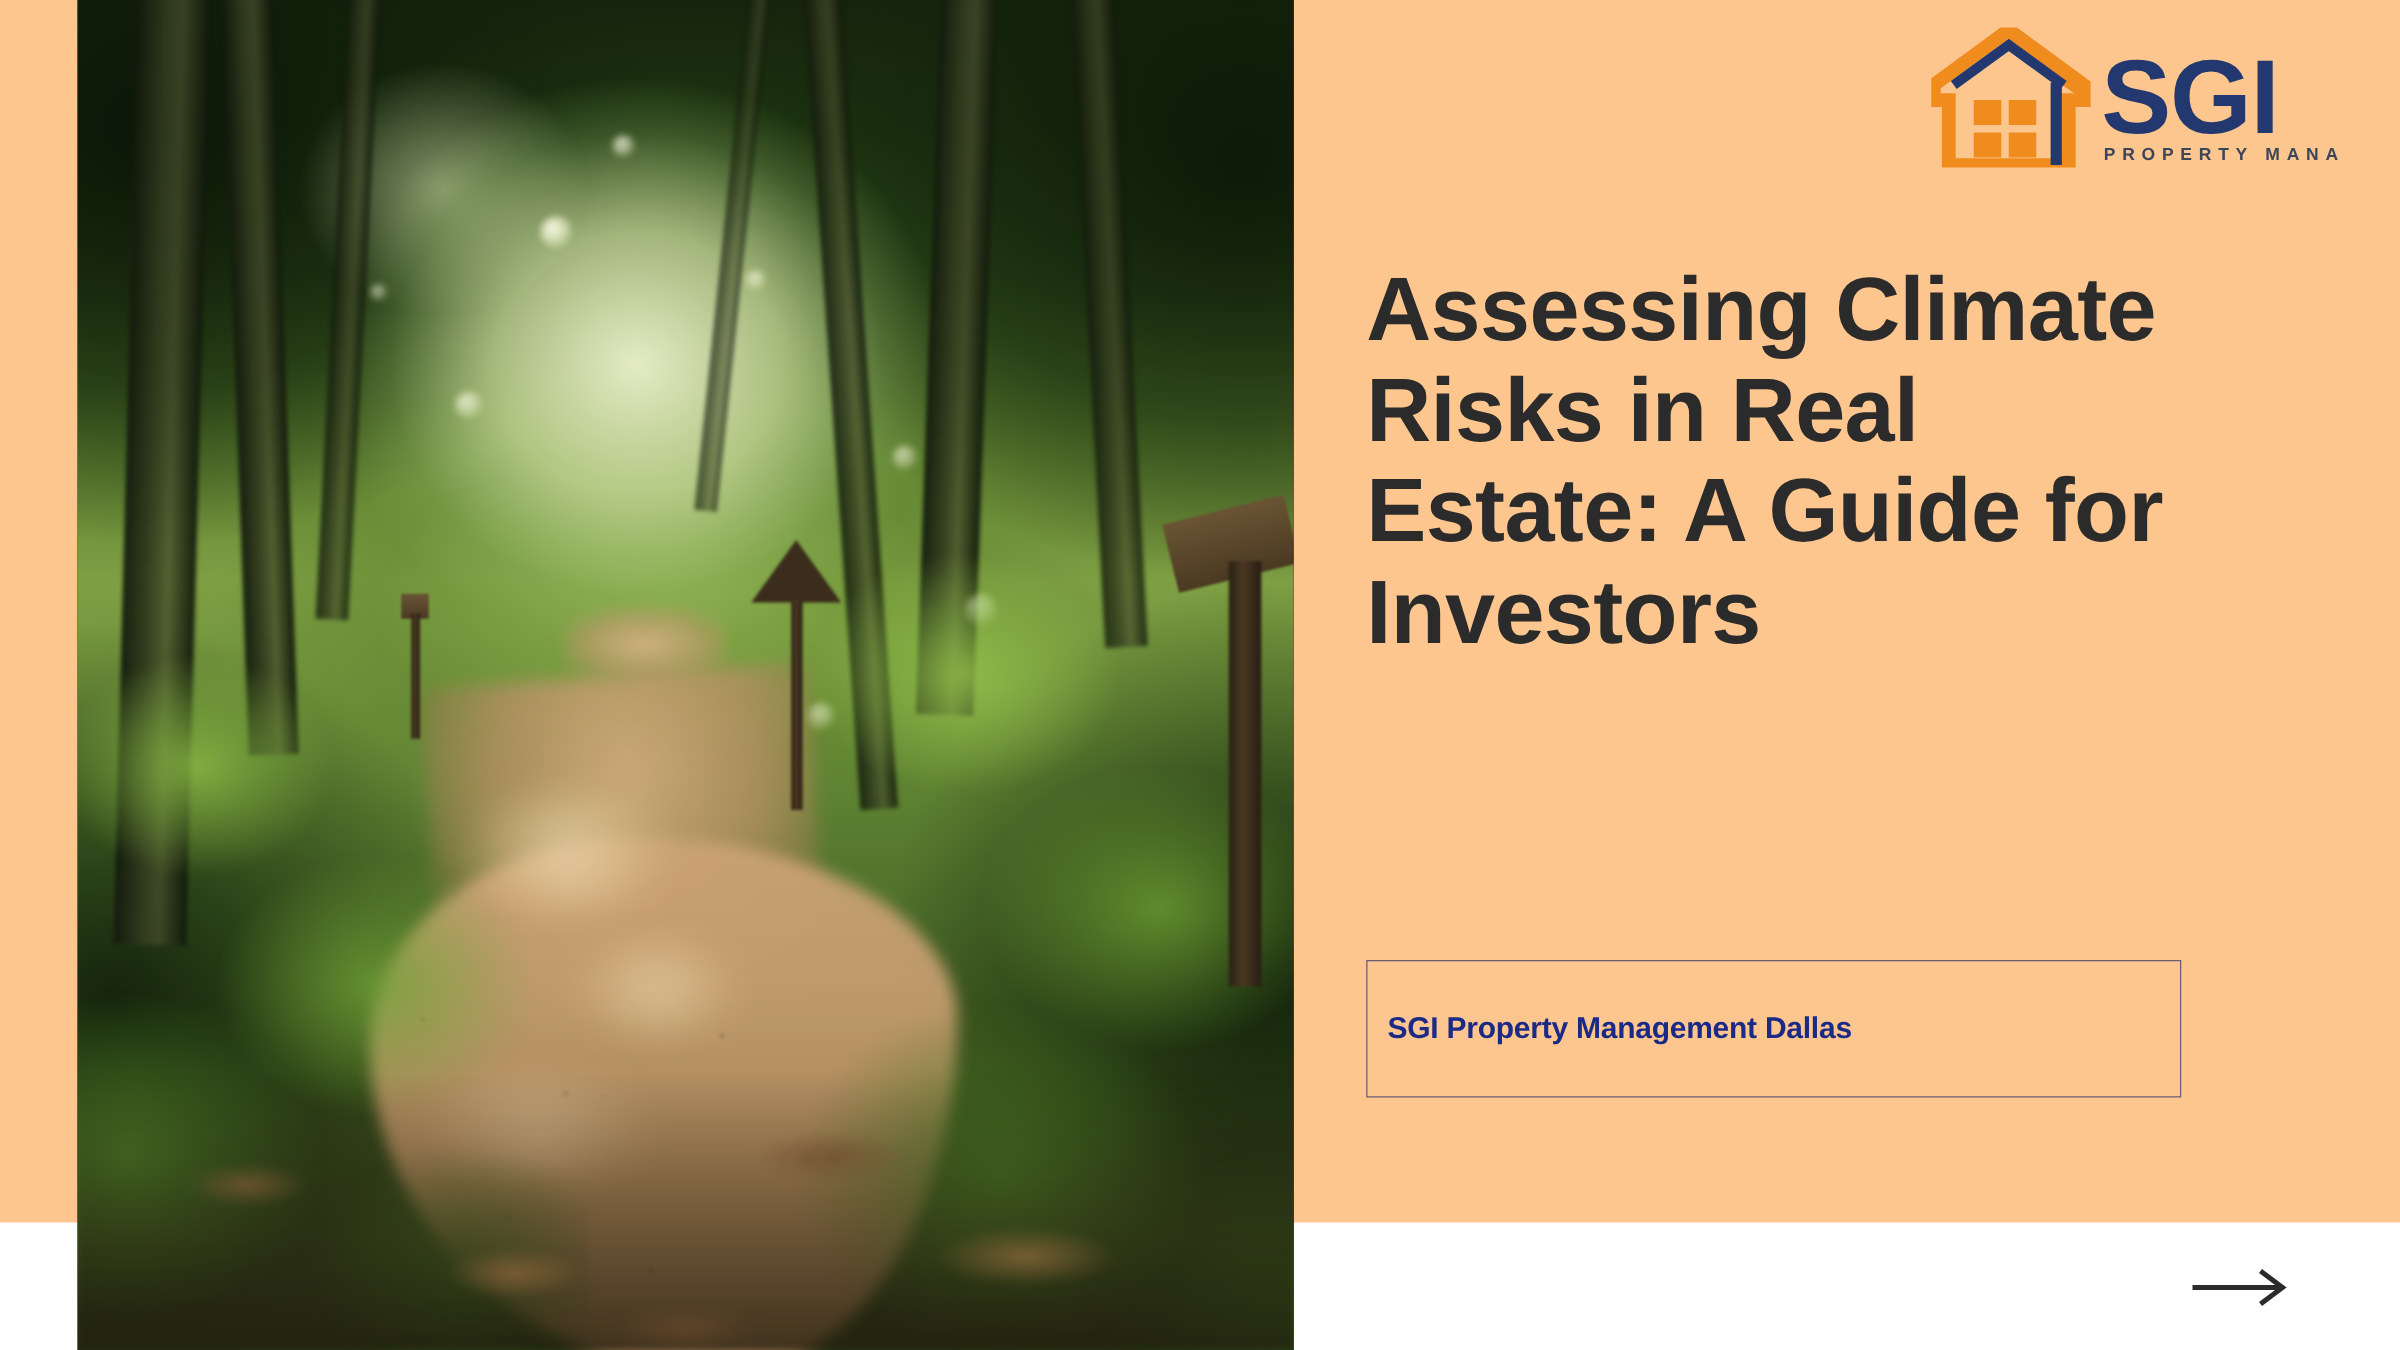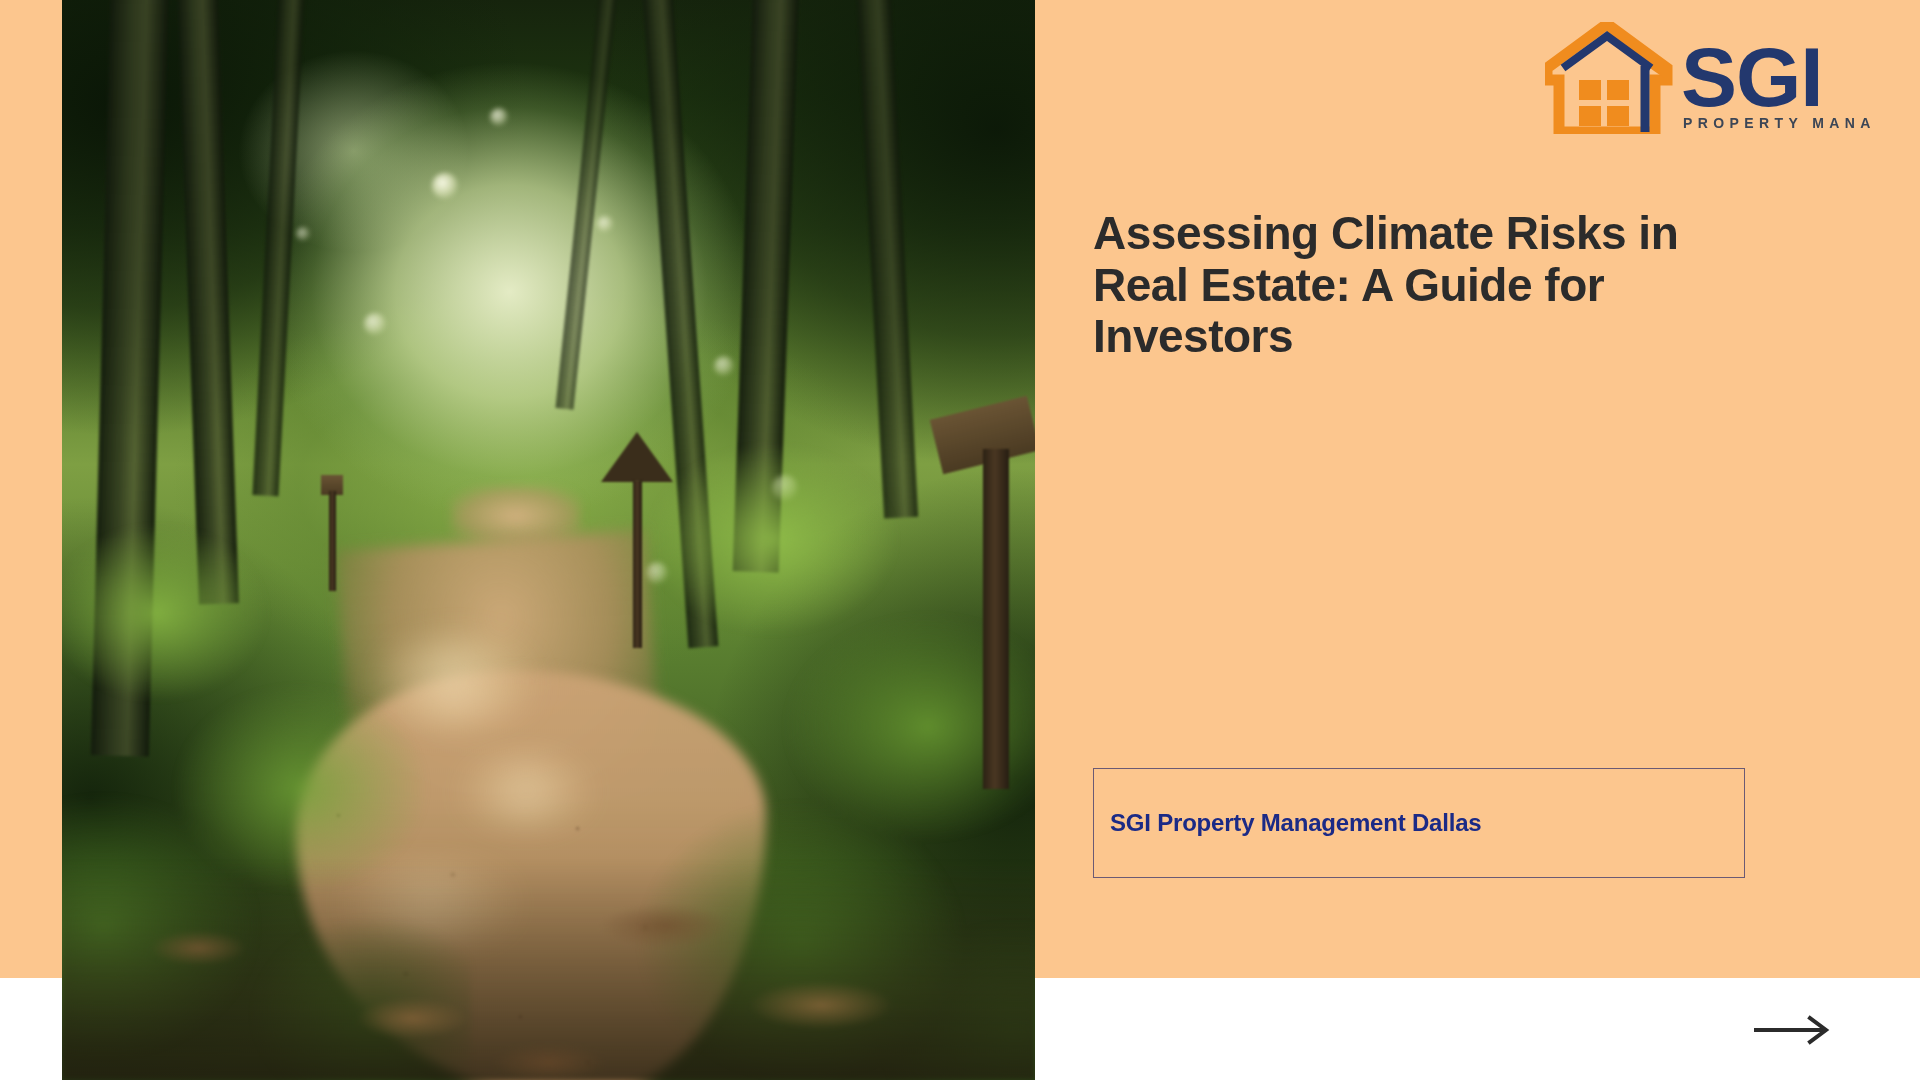--- a/index.html
+++ b/index.html
@@ -233,21 +233,21 @@
   }
   .logo svg { display: block; }
 
   .headline {
     position: absolute;
     left: 1093px;
     top: 208px;
     width: 680px;
     margin: 0;
     font-family: "Liberation Sans", sans-serif;
-    font-size: 46px;
+    font-size: 72px;
     line-height: 1.12;
     font-weight: 700;
     letter-spacing: -0.5px;
     color: #2b2b2b;
   }
 
   .name-box {
     position: absolute;
     left: 1093px;
     top: 768px;

